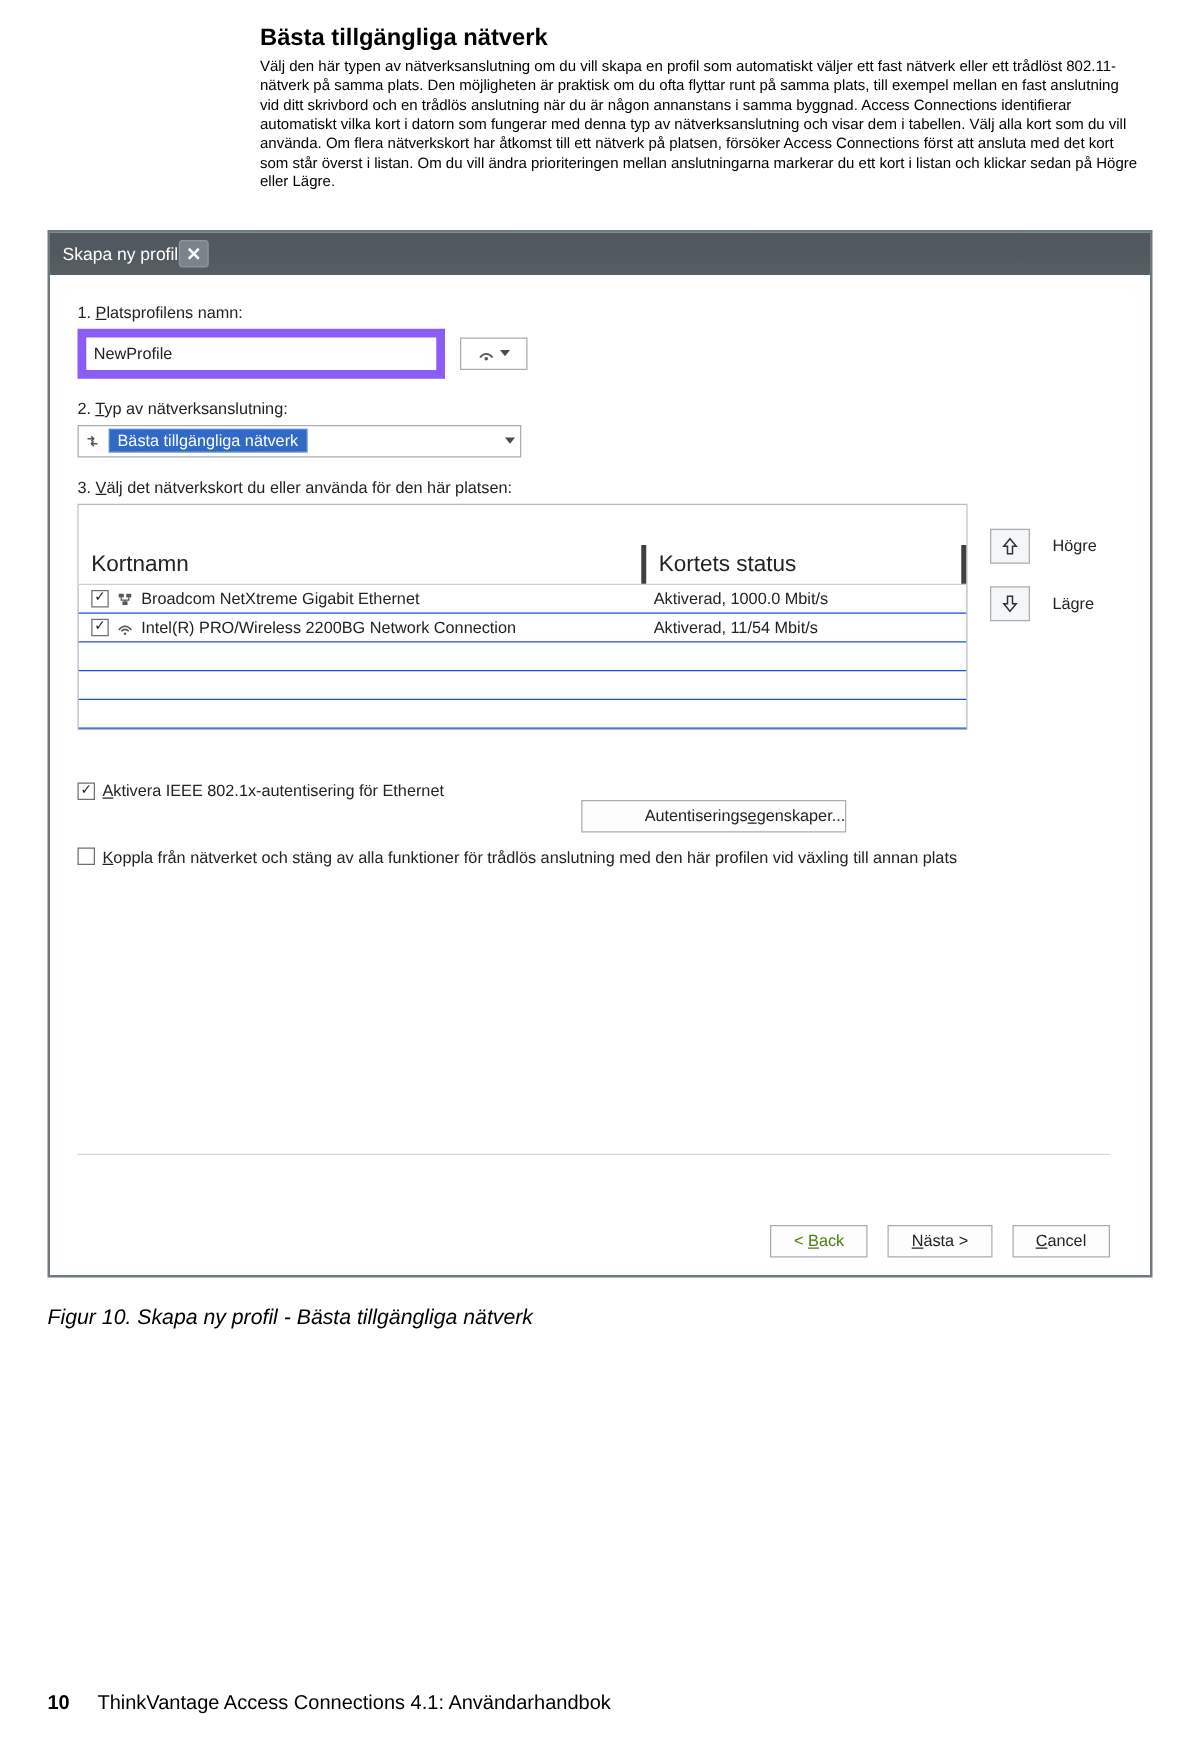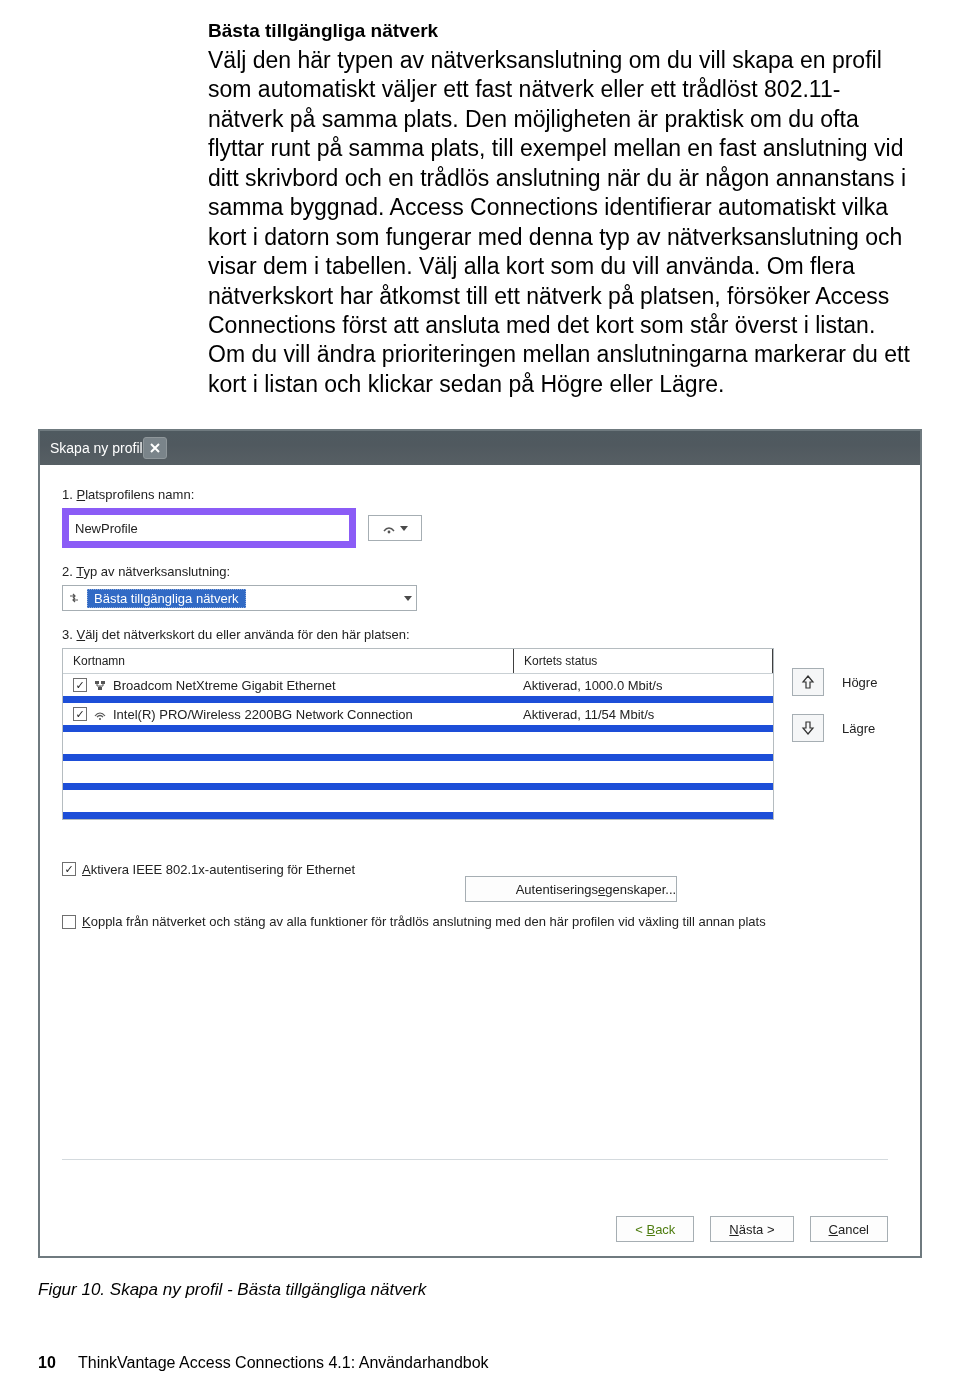--- a/index.html
+++ b/index.html
@@ -1,19 +1,19 @@
 <!DOCTYPE html>
 <html><head>
 <meta charset="utf-8">
 <style>
   html,body{margin:0;padding:0;background:#fff;font-family:Arial,Helvetica,sans-serif;color:#000;}
   .page{width:960px;min-height:1390px;margin:0 auto;box-sizing:border-box;padding:20px 38px 20px 38px;position:relative;}
   .doc-block{margin-left:170px;margin-right:10px;margin-bottom:30px;}
   .doc-title{font-weight:bold;font-size:19px;margin-bottom:4px;}
-  .doc-p{font-size:23px;line-height:1.28;}
+  .doc-p{font-size:12px;line-height:1.28;}
   
   .dialog-frame{border:2px solid #6f7a7f;margin-top:12px;}
   .titlebar{background:linear-gradient(#4f5a60,#50595f 40%,#575f64);color:#fff;font-size:14px;padding:6px 10px;display:flex;align-items:center;justify-content:flex-start;}
   .titlebar .close{width:22px;height:20px;border:1px solid #8f979b;border-radius:3px;display:flex;align-items:center;justify-content:center;background:#7a848a;}
   .close svg{display:block;}
   .dialog-body{background:#fff;padding:22px 32px 14px 22px;font-size:13px;color:#222;}
   .form-row{margin-bottom:16px;}
   .label{margin-bottom:6px;}
   .underline{text-decoration:underline;}
   .row-inline{display:flex;align-items:center;gap:12px;}
@@ -22,24 +22,24 @@
   .icon-dd{width:52px;height:24px;border:1px solid #a6aeb3;display:flex;align-items:center;justify-content:center;background:#fff;}
   .icon-dd .caret{margin-left:4px;}
   .combo{width:345px;height:24px;border:1px solid #a6aeb3;display:flex;align-items:center;padding:0 4px;justify-content:space-between;background:#fff;}
   .combo .sel{display:flex;align-items:center;gap:6px;}
   .combo .sel-text{background:#316ac5;color:#fff;border:1px dotted #8aa7d9;padding:1px 6px;font-size:13px;}
   .combo .arrow-icon{width:14px;height:14px;}
   .caret{width:0;height:0;border-left:4px solid transparent;border-right:4px solid transparent;border-top:5px solid #4a4a4a;}
   .table-area{display:flex;gap:18px;align-items:flex-start;}
   .table{border:1px solid #b5bcc0;width:710px;background:#fff;}
   .thead{display:flex;border-bottom:1px solid #c9d0d4;background:#fff;}
-  .th{padding:5px 10px;font-size:12px;border-right:1px solid #404040;}
+  .th{padding:5px 10px;font-size:18px;border-right:4px solid #404040;margin-top:32px;}
   .th.col1{flex:0 0 430px;}
   .th.col2{flex:1;}
-  .trow{display:flex;border-bottom:7px solid #1d4ed8;height:22px;align-items:center;}
+  .trow{display:flex;border-bottom:1px solid #1d4ed8;height:22px;align-items:center;}
   .td{padding:0 10px;font-size:13px;display:flex;align-items:center;gap:6px;}
   .td.col1{flex:0 0 430px;}
   .td.col2{flex:1;}
   .trow.empty .td{color:transparent;}
   .chk{width:12px;height:12px;border:1px solid #6f6f6f;display:inline-flex;align-items:center;justify-content:center;background:#fff;}
   .chk.checked::after{content:"✓";font-size:11px;line-height:1;color:#222;}
   .mini-icon{width:14px;height:14px;}
   .side-btns{display:flex;flex-direction:column;gap:18px;margin-top:20px;text-align:right;}
   .side-btn{display:flex;align-items:center;gap:18px;}
   .square{width:30px;height:26px;border:1px solid #a6aeb3;background:#f5f6f7;display:flex;align-items:center;justify-content:center;}

